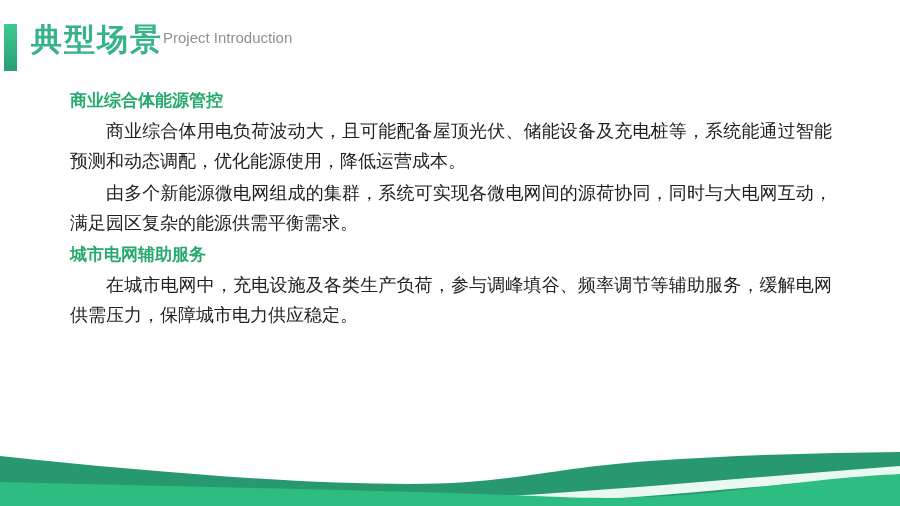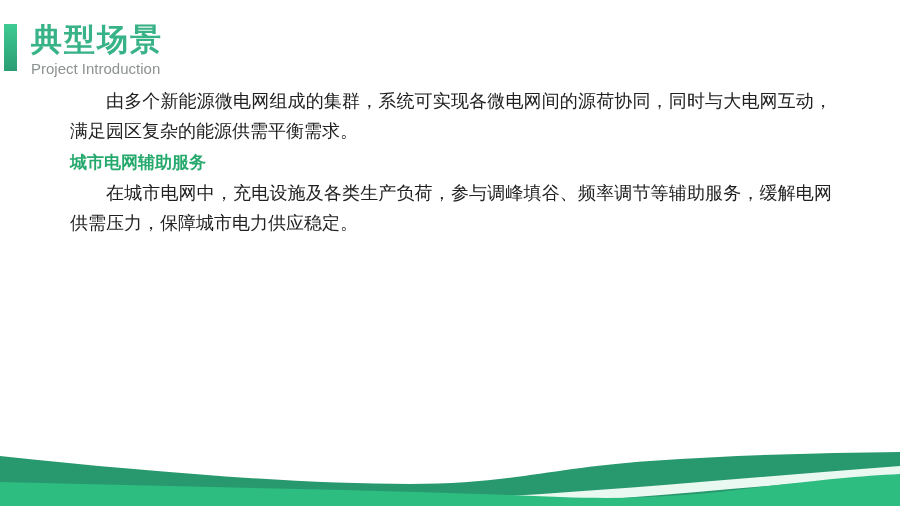--- a/index.html
+++ b/index.html
@@ -19,21 +19,21 @@
     top: 24px;
     display: flex;
     align-items: flex-start;
     gap: 14px;
   }
   .accent-bar {
     width: 13px;
     height: 47px;
     background: linear-gradient(180deg, #3fcb92 0%, #2a9d74 100%);
   }
-  .title-block { display: flex; flex-direction: column; }
+  .title-block { display: flex; flex-direction: row; }
   .page-title {
     margin: 0;
     font-size: 31px;
     line-height: 31px;
     font-weight: bold;
     letter-spacing: 2px;
     color: #38b287;
   }
   .page-subtitle {
     margin-top: 5px;
@@ -84,20 +84,24 @@
   <header class="slide-header">
     <div class="accent-bar"></div>
     <div class="title-block">
       <h1 class="page-title">典型场景</h1>
       <div class="page-subtitle">Project Introduction</div>
     </div>
   </header>
 
   <main class="content">
     <section class="section">
+      <h2 class="section-heading">商业综合体能源管控</h2>
+      <p class="section-body">商业综合体用电负荷波动大，且可能配备屋顶光伏、储能设备及充电桩等，系统能通过智能预测和动态调配，优化能源使用，降低运营成本。</p>
+    </section>
+    <section class="section">
       <p class="section-body">由多个新能源微电网组成的集群，系统可实现各微电网间的源荷协同，同时与大电网互动，满足园区复杂的能源供需平衡需求。</p>
     </section>
     <section class="section">
       <h2 class="section-heading">城市电网辅助服务</h2>
       <p class="section-body">在城市电网中，充电设施及各类生产负荷，参与调峰填谷、频率调节等辅助服务，缓解电网供需压力，保障城市电力供应稳定。</p>
     </section>
   </main>
 
   <svg class="footer-wave" viewBox="0 0 900 66" preserveAspectRatio="none" aria-hidden="true">
     <path d="M0,16 C150,32 300,44 410,44 C510,44 550,28 650,21 C750,14 830,13 900,12 L900,66 L0,66 Z" fill="#28996e"></path>

